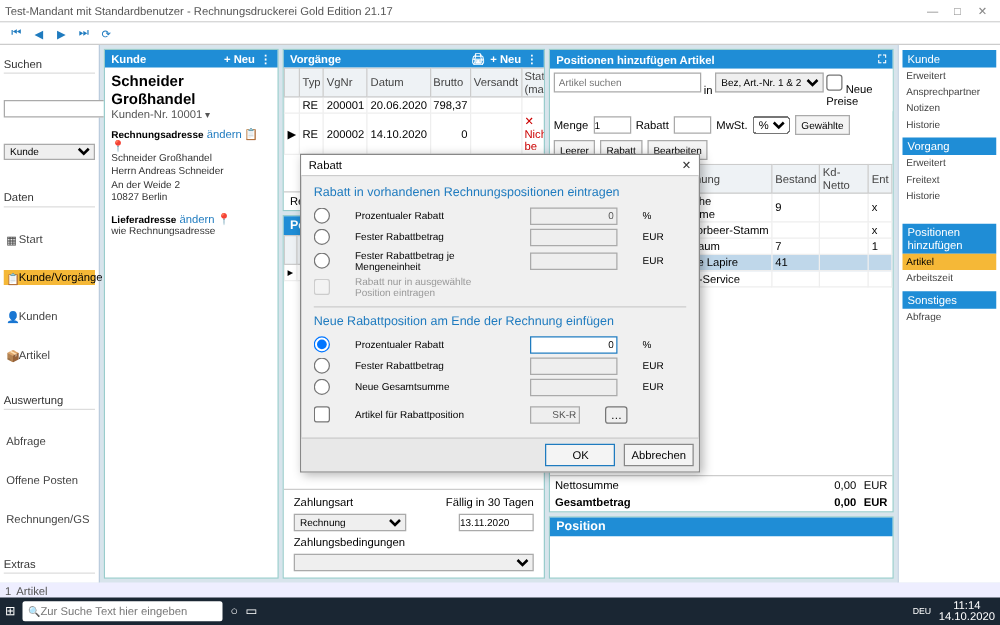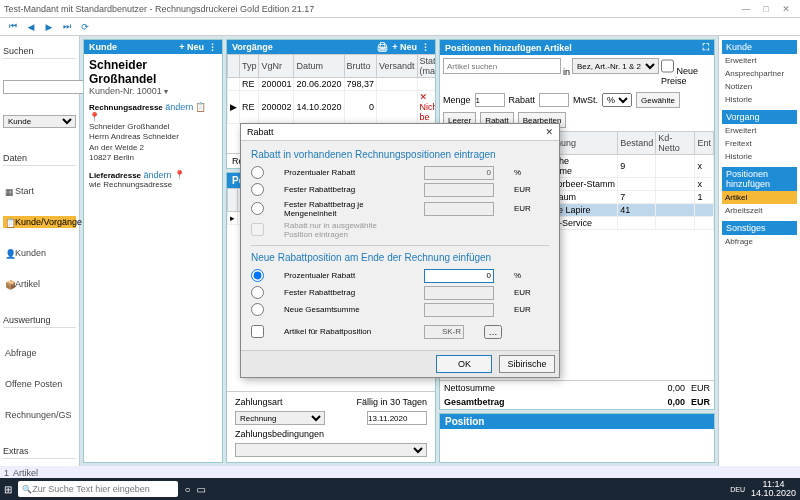--- a/index.html
+++ b/index.html
@@ -368,21 +368,21 @@
  <div class="rightnav">
   <div class="rn-hd">Kunde</div>
   <div class="rn-item">Erweitert</div>
   <div class="rn-item">Ansprechpartner</div>
   <div class="rn-item">Notizen</div>
   <div class="rn-item">Historie</div>
   <div class="rn-hd" style="margin-top:4px">Vorgang</div>
   <div class="rn-item">Erweitert</div>
   <div class="rn-item">Freitext</div>
   <div class="rn-item">Historie</div>
-  <div class="rn-hd" style="margin-top:4px">Positionen hinzufügen</div>
+  <div class="rn-hd" style="margin-top:16px">Positionen hinzufügen</div>
   <div class="rn-item sel">Artikel</div>
   <div class="rn-item">Arbeitszeit</div>
   <div class="rn-hd" style="margin-top:4px">Sonstiges</div>
   <div class="rn-item">Abfrage</div>
  </div>
 </div>
 
 <div class="bottombar">
  <span>1</span>
     <span>Artikel</span>
@@ -441,21 +441,21 @@
         </div>
    <div class="drow" style="margin-top:8px">
           <input type="checkbox" style="">
           <label>Artikel für Rabattposition</label>
           <input type="text" disabled="" style="background: rgb(238, 238, 238); width: 40px;" value="SK-R">
           <button style="width:18px;height:14px">…</button>
         </div>
   </div>
   <div class="dbtns">
    <button style="border:1px solid #1f7bbf">OK</button>
-   <button>Sibirische</button>
+   <button>Abbrechen</button>
   </div>
  </div>
 </div>
 
 <div class="taskbar">
  <span class="tb">⊞</span>
  <div class="search">🔍 <span>Zur Suche Text hier eingeben</span></div>
  <span class="tb">○</span>
  <span class="tb">▭</span>
  <div class="spacer"></div>

